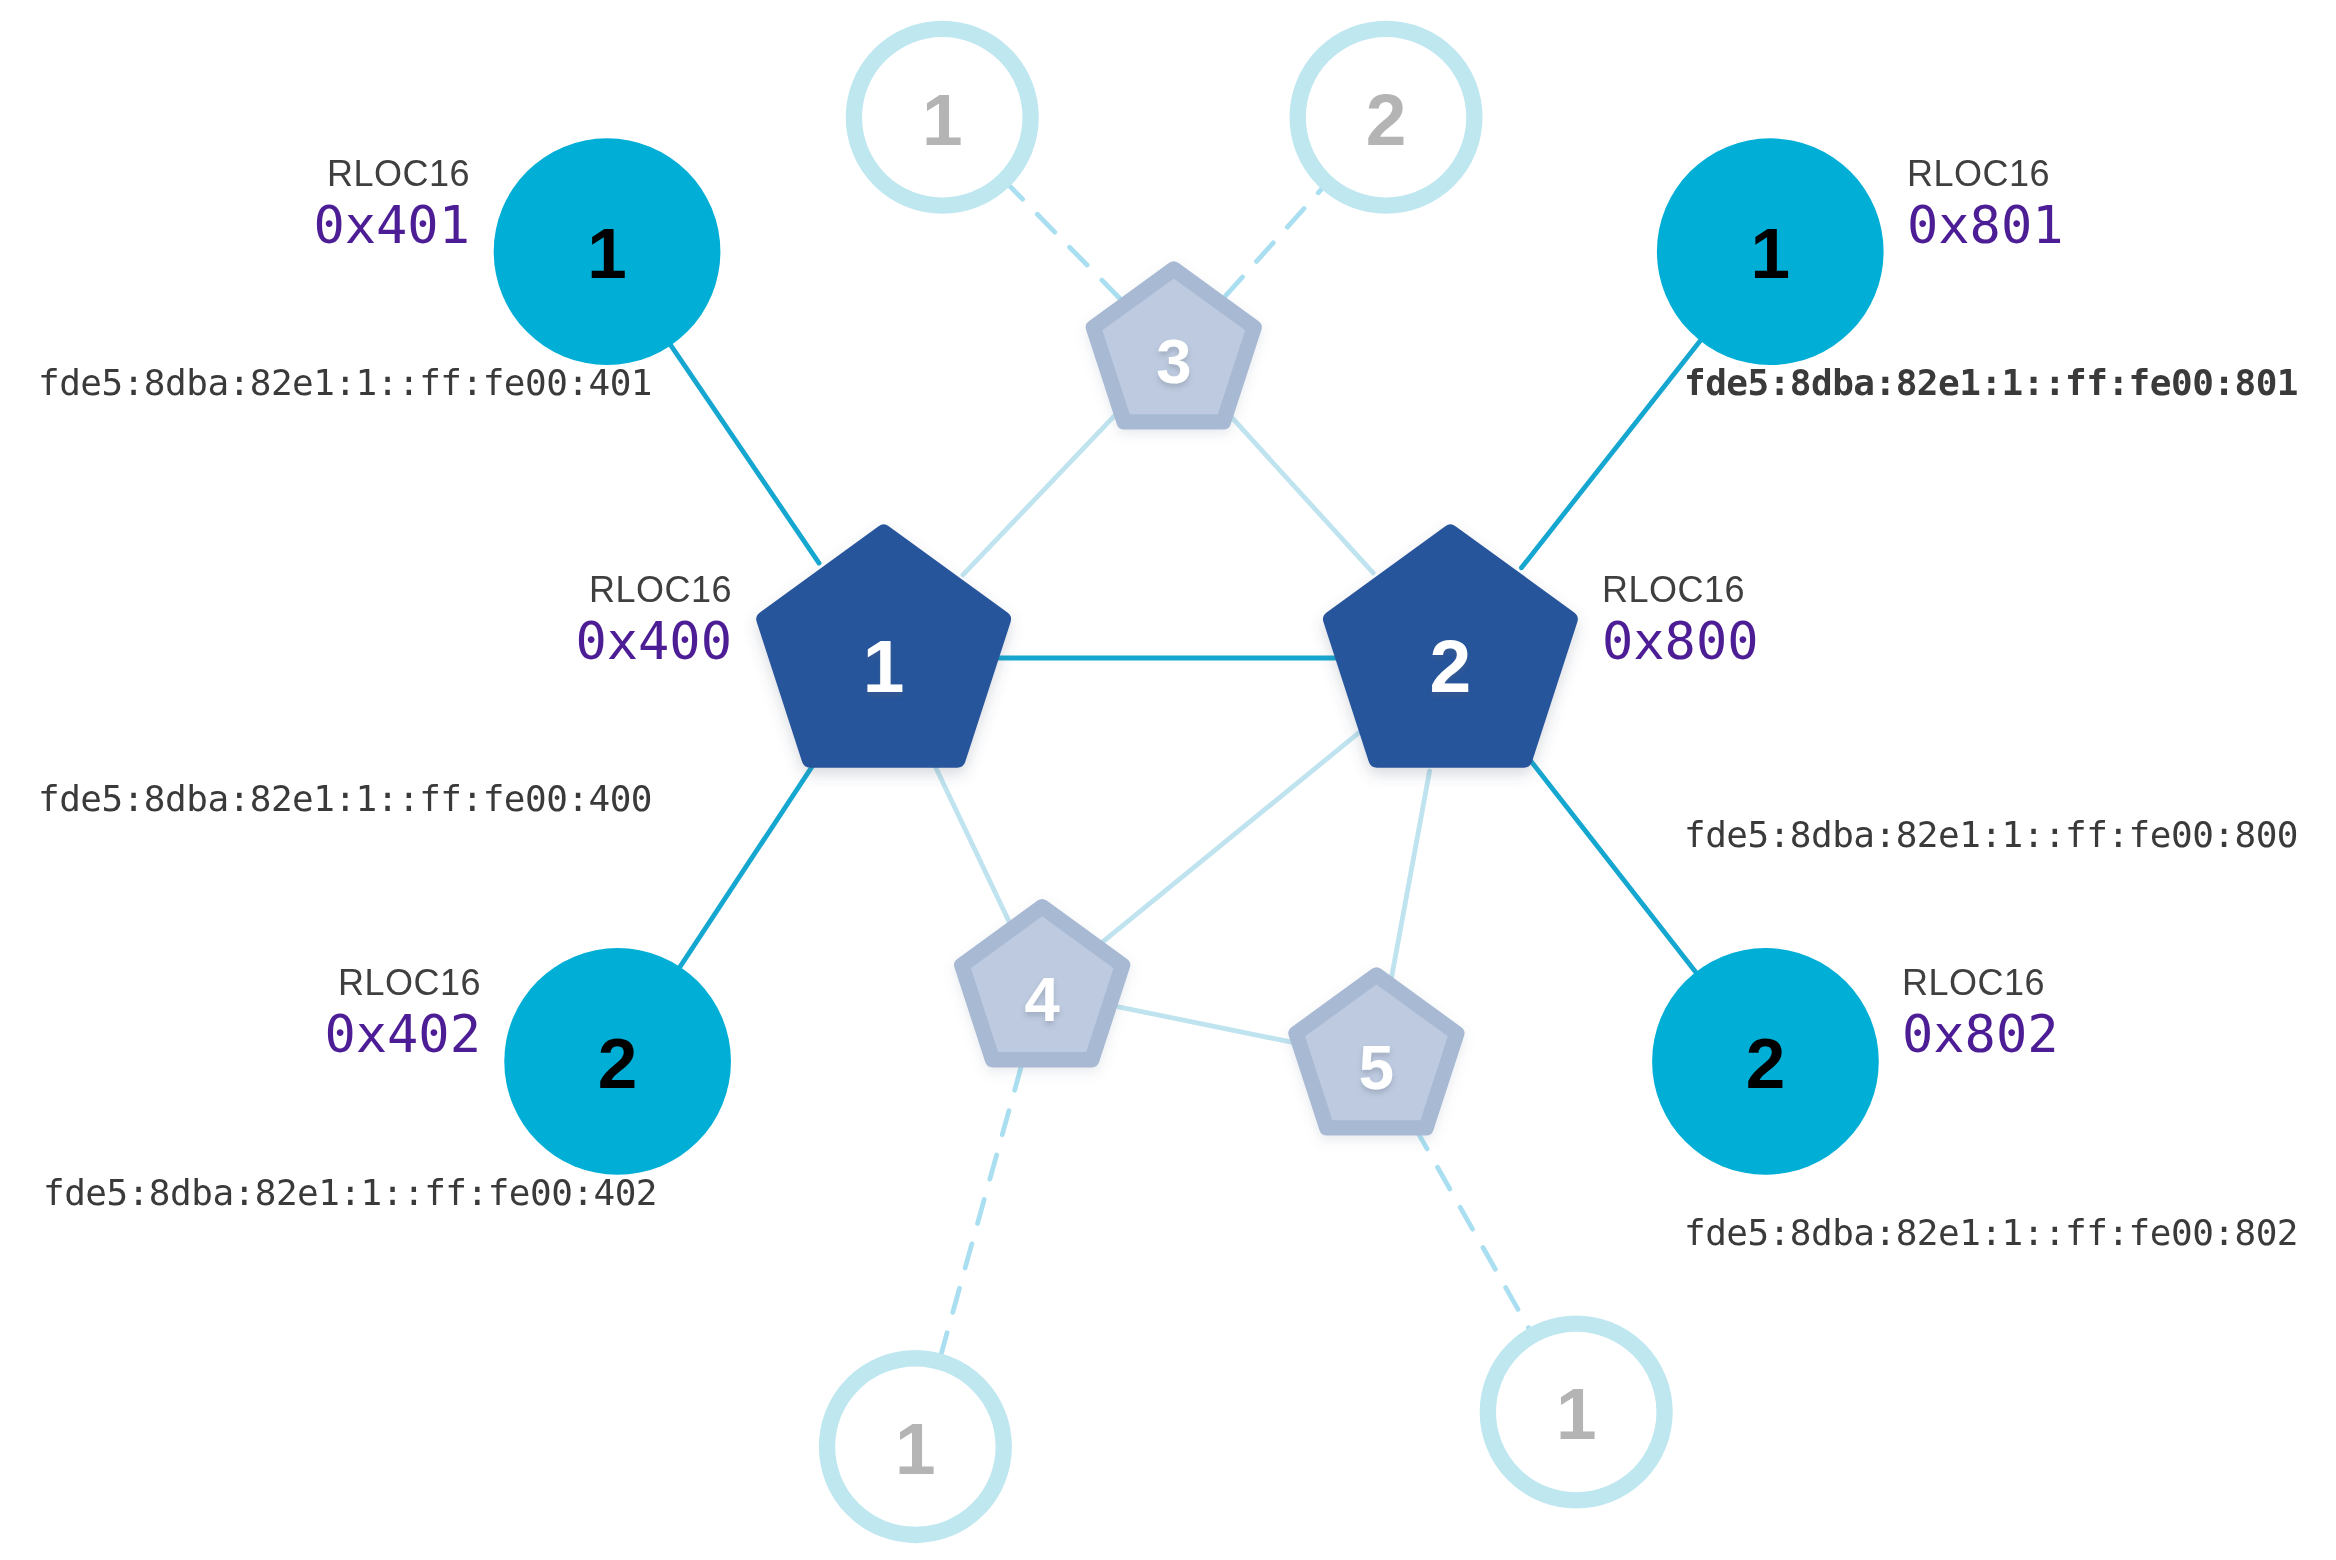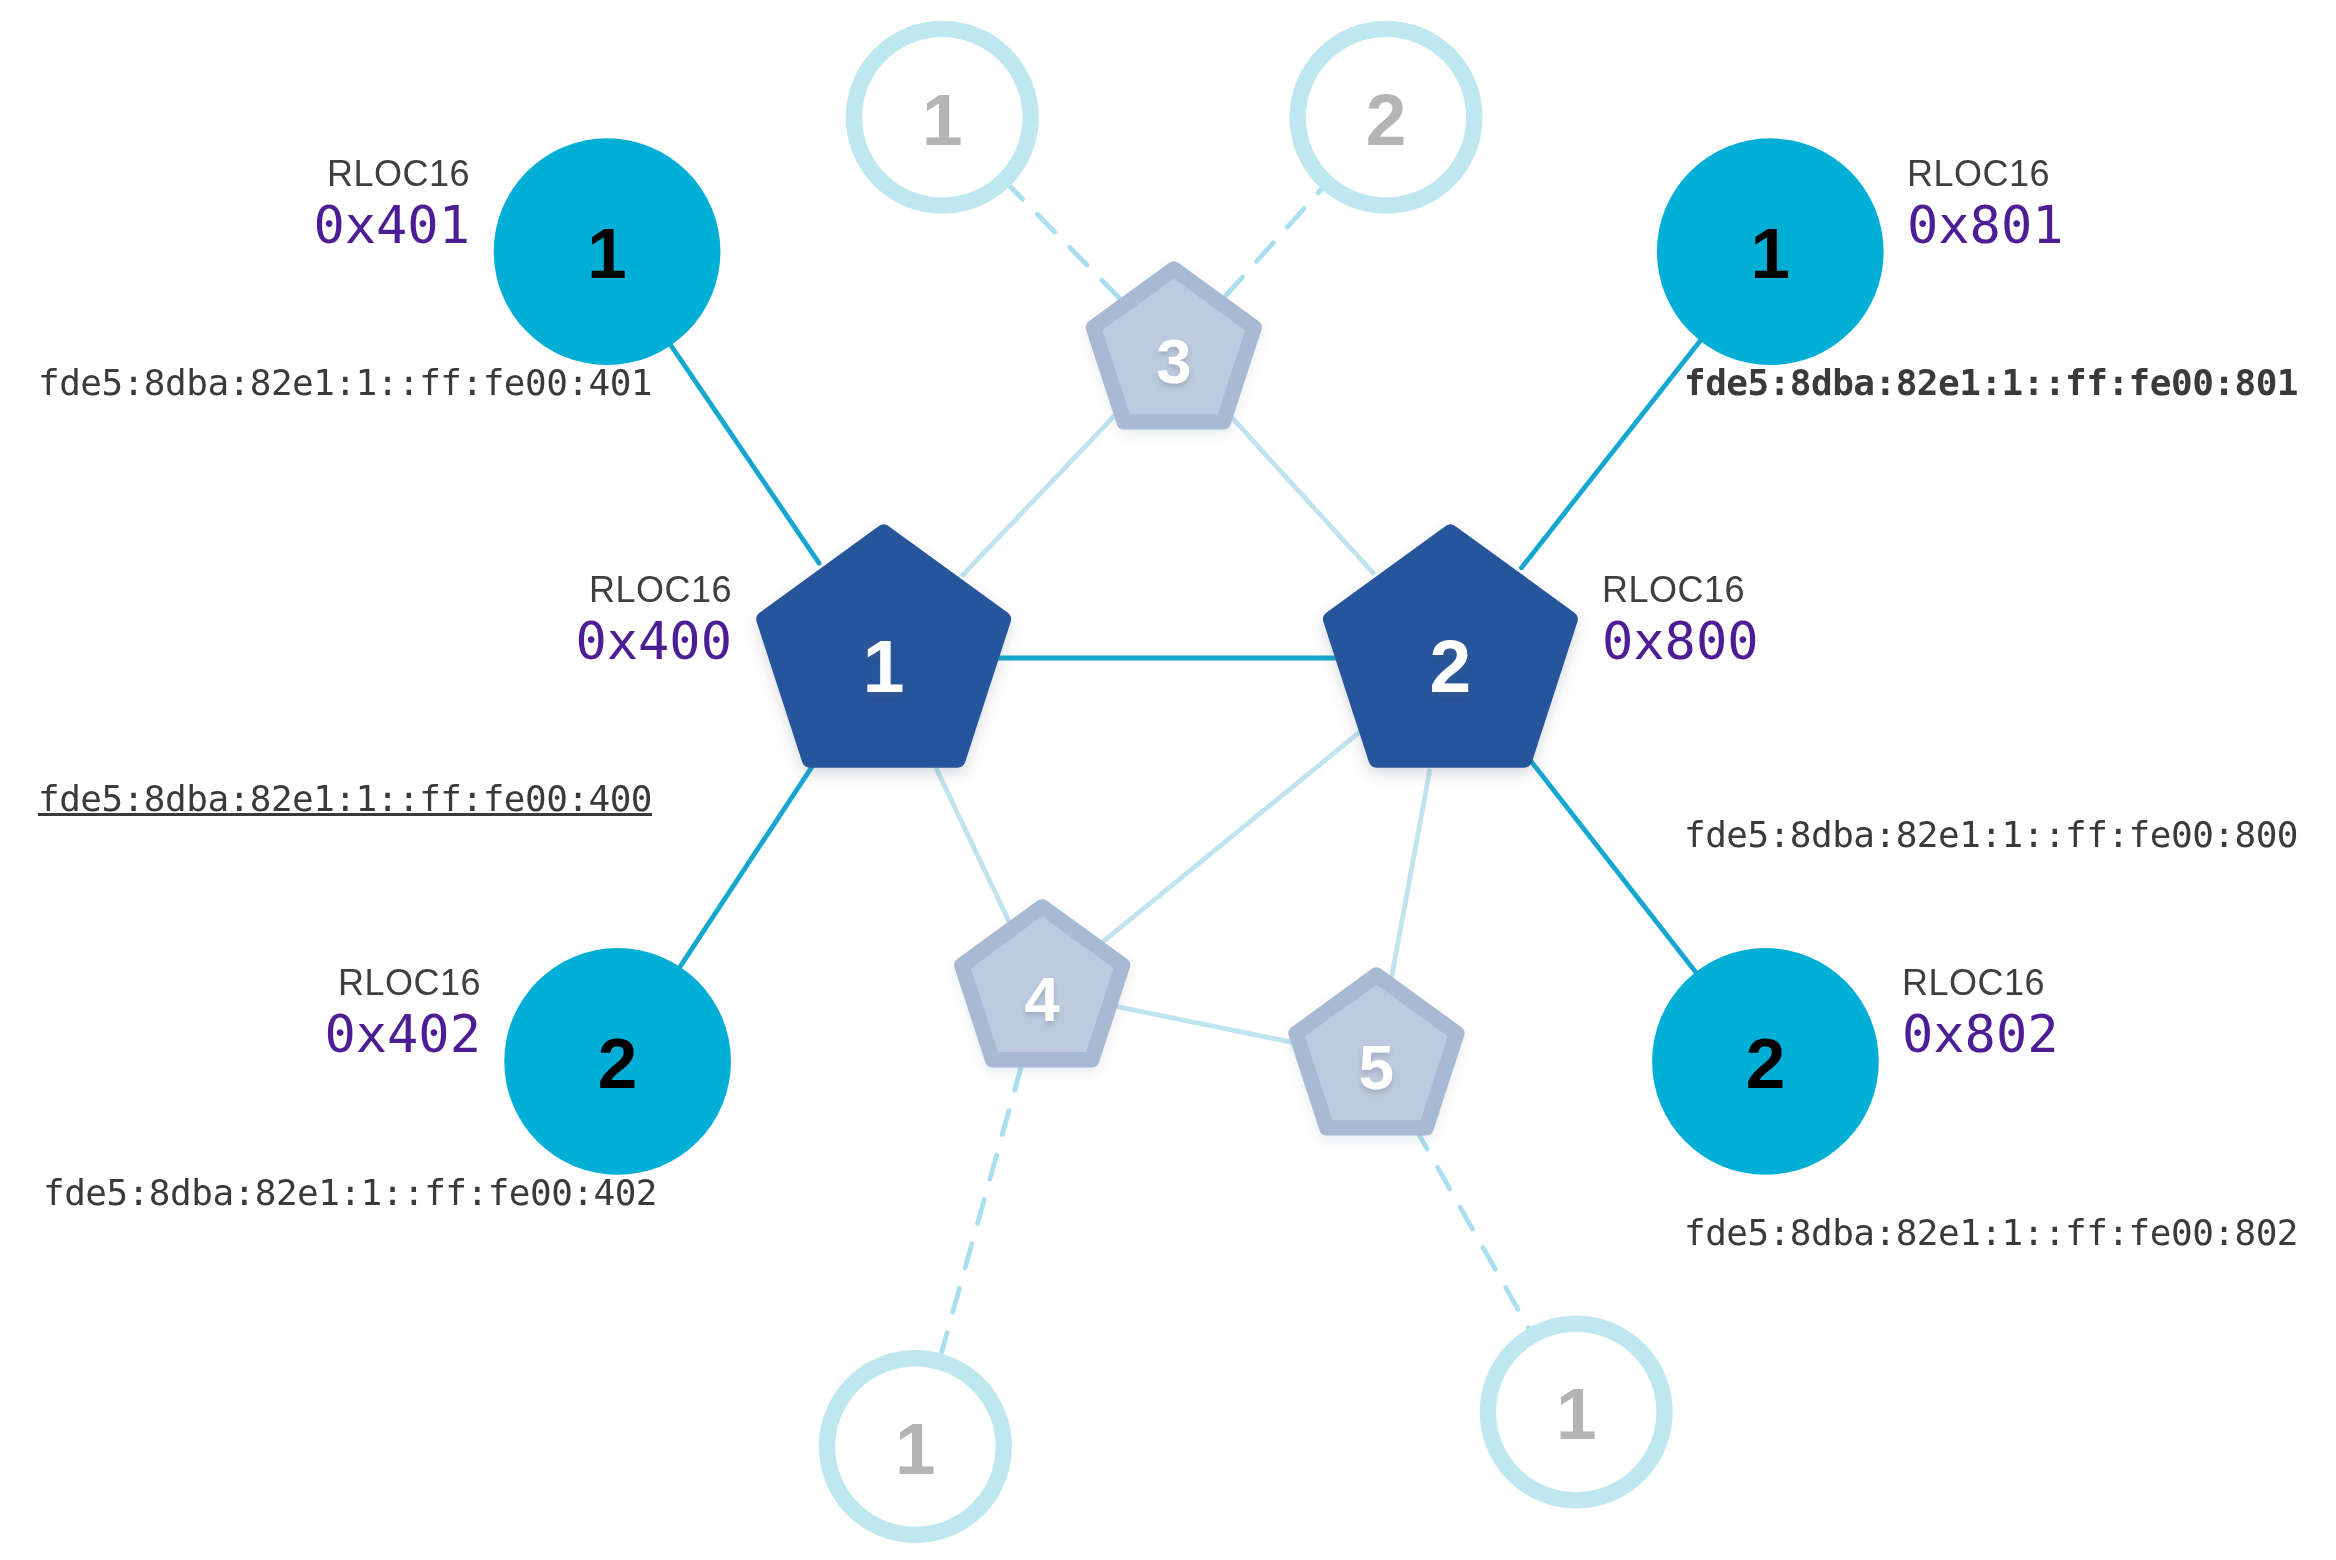--- a/index.html
+++ b/index.html
@@ -155,21 +155,21 @@
           <text x="1641" y="1472" class="node-num num-ghost">1</text>
         </g>
       </g>
   </svg>
 
   <div id="labels-layer">
       <div class="label-group align-right" style="top: 572px; right: 1604px;">
         <div class="rloc-caption">RLOC16</div>
         <div class="rloc-value">0x400</div>
       </div>
-      <div class="ipv6-line" style="top: 778px; left: 38px; text-decoration: underline;">fde5:8dba:82e1:1::ff:fe00:400</div>
+      <div class="ipv6-line" style="top: 778px; left: 38px;">fde5:8dba:82e1:1::ff:fe00:400</div>
       <div class="label-group align-left" style="top: 572px; left: 1602px;">
         <div class="rloc-caption">RLOC16</div>
         <div class="rloc-value">0x800</div>
       </div>
       <div class="ipv6-line" style="top: 814px; right: 38px;">fde5:8dba:82e1:1::ff:fe00:800</div>
       <div class="label-group align-right" style="top: 156px; right: 1866px;">
         <div class="rloc-caption">RLOC16</div>
         <div class="rloc-value">0x401</div>
       </div>
       <div class="ipv6-line" style="top: 362px; left: 38px;">fde5:8dba:82e1:1::ff:fe00:401</div>

